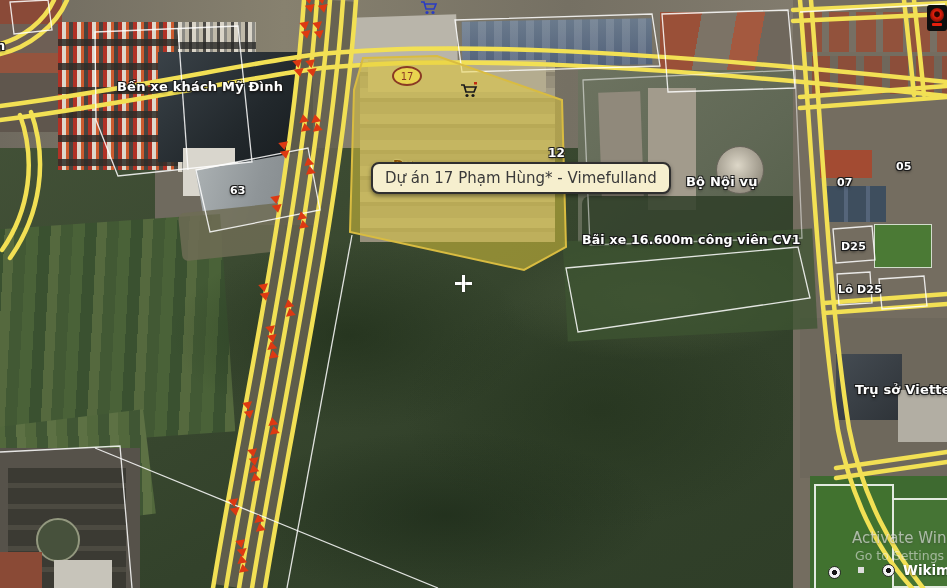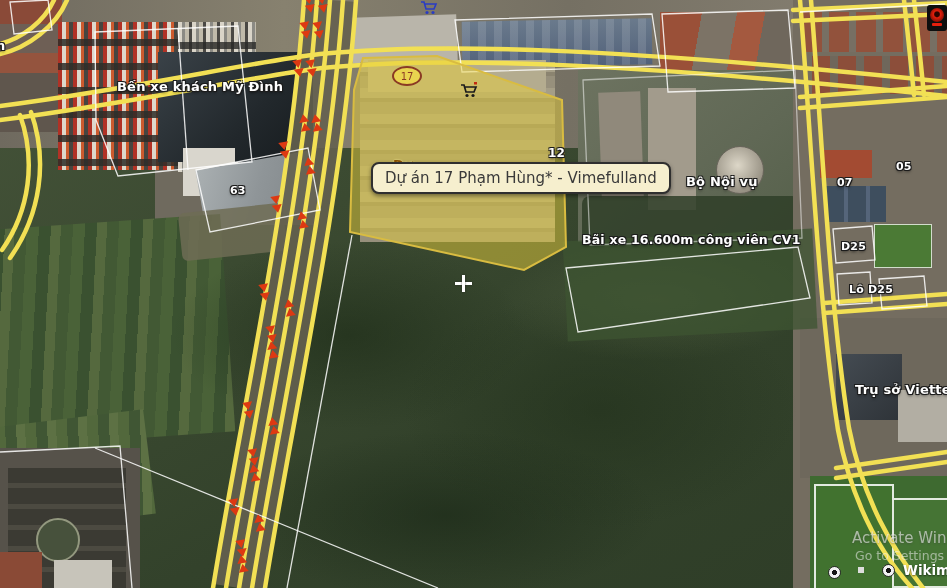--- a/index.html
+++ b/index.html
@@ -204,21 +204,21 @@
   <div class="plabel" style="left:686px;top:174px;font-size:13px;">Bộ Nội vụ</div>
   <div class="plabel" style="left:582px;top:232px;font-size:12.5px;">Bãi xe 16.600m công viên CV1</div>
   <div class="plabel" style="left:855px;top:382px;font-size:13px;">Trụ sở Viettel</div>
   <div class="plabel" style="left:-4px;top:38px;font-size:13px;">n</div>
 
   <div class="plabel lotnum" style="left:230px;top:184px;">63</div>
   <div class="plabel lotnum" style="left:548px;top:110px;font-size:12px;margin-top:36px;">12</div>
   <div class="plabel lotnum" style="left:896px;top:160px;">05</div>
   <div class="plabel lotnum" style="left:837px;top:176px;">07</div>
   <div class="plabel lotnum" style="left:841px;top:240px;">D25</div>
-  <div class="plabel lotnum" style="left:838px;top:283px;padding-left:11px;">Lô D25</div>
+  <div class="plabel lotnum" style="left:838px;top:283px;">Lô D25</div>
   <div class="badge17">17</div>
 
   <div class="dulabel">Dự</div>
   <div class="tooltip">Dự án 17 Phạm Hùng* - Vimefulland</div>
 
   <div class="cross">
     <span class="h"></span>
     <span class="v"></span>
   </div>
 

